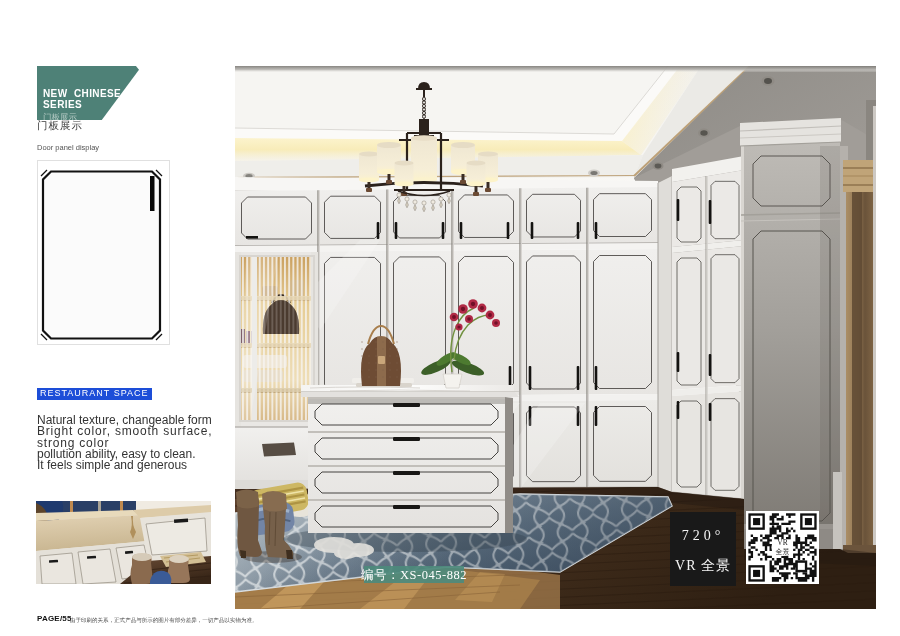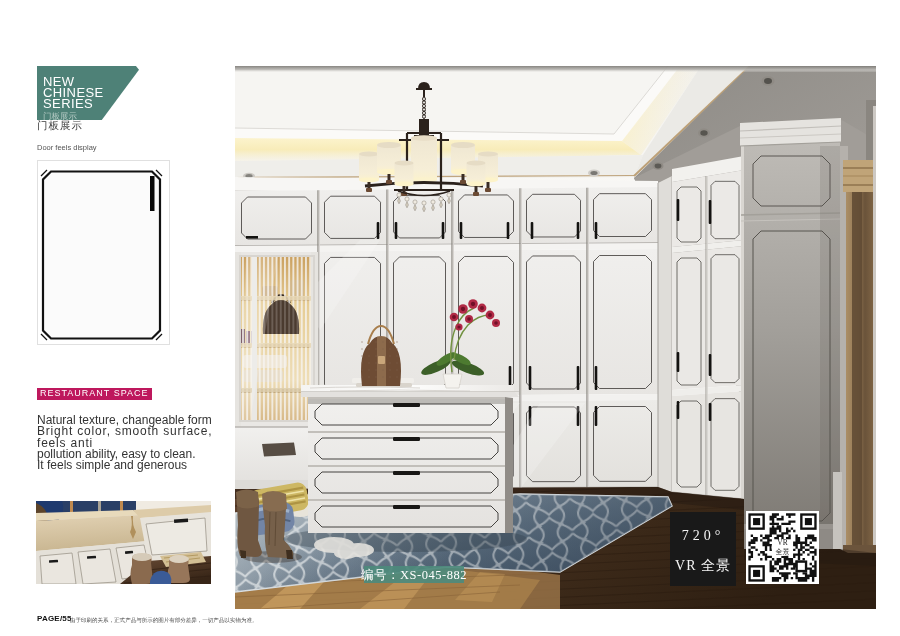--- a/index.html
+++ b/index.html
@@ -5,43 +5,43 @@
   html,body{margin:0;padding:0;}
   body{width:900px;height:636px;background:#ffffff;position:relative;overflow:hidden;
        font-family:"Liberation Sans",sans-serif;}
   .abs{position:absolute;}
 </style>
 </head>
 <body>
 
 <div class="abs" style="left:37px;top:66px;width:102px;height:54px;background:#4e8177;
      clip-path:polygon(0 0,97% 0,100% 7%,63.5% 100%,0 100%);">
-  <div style="color:#fff;font-weight:normal;font-size:13px;letter-spacing:.4px;line-height:11px;margin:10px 0 0 6px;">NEW&nbsp; CHINESE<br>SERIES</div>
+  <div style="color:#fff;font-weight:bold;font-size:10px;letter-spacing:.4px;line-height:11px;margin:22px 0 0 6px;">NEW&nbsp; CHINESE<br>SERIES</div>
   <div style="color:#b6cbc5;font-size:8.5px;margin:2px 0 0 6px;">门板展示</div>
   <div style="width:27px;height:2px;background:#e8efe9;margin:3px 0 0 6px;"></div>
 </div>
 
 <div class="abs" style="left:37px;top:119px;font-size:10.5px;color:#3a3a3a;letter-spacing:1px;">门板展示</div>
 
-<div class="abs" style="left:37px;top:143px;font-size:7.5px;color:#555;">Door feels display</div>
+<div class="abs" style="left:37px;top:143px;font-size:7.5px;color:#555;">Door panel display</div>
 
 <div class="abs" style="left:37px;top:160px;width:131px;height:183px;border:1px solid #e0e0e0;background:#fff;"></div>
 
 <svg class="abs" style="left:37px;top:160px;" width="131" height="183" viewBox="0 0 131 183">
   <path d="M14 11.5 L115 11.5 L123 19.5 L123 170.5 L115 178.5 L14 178.5 L6 170.5 L6 19.5 Z" fill="#fbfbfb" stroke="#111" stroke-width="2.2"></path>
   <path d="M4 16 L10 10 M119 10 L125 16 M4 174 L10 180 M119 180 L125 174" stroke="#111" stroke-width="1.3" fill="none"></path>
 
   <rect x="113" y="16" width="4.5" height="35" fill="#0a0a0a"></rect>
 </svg>
 
-<div class="abs" style="left:37px;top:388px;background:#be185d;color:#fff;font-size:9px;letter-spacing:1px;padding:0 3px 1px 3px;line-height:11px;">RESTAURANT SPACE</div>
+<div class="abs" style="left:37px;top:388px;background:#1d4ed8;color:#fff;font-size:9px;letter-spacing:1px;padding:0 3px 1px 3px;line-height:11px;">RESTAURANT SPACE</div>
 
 <div class="abs" style="left:37px;top:415px;width:180px;font-size:12px;color:#333;line-height:11.3px;">
 Natural texture, changeable form<br>
-<span style="letter-spacing:.8px;">Bright color, smooth surface, feels anti</span><br>
+<span style="letter-spacing:.8px;">Bright color, smooth surface, strong color</span><br>
 pollution ability, easy to clean.<br>
 It feels simple and generous
 </div>
 
 <svg class="abs" style="left:36px;top:501px;" width="175" height="83" viewBox="0 0 175 83">
   <defs>
     <linearGradient id="twood" x1="0" y1="0" x2="0.2" y2="1">
       <stop offset="0" stop-color="#e2d2b4"></stop>
         <stop offset="1" stop-color="#c9b691"></stop>
     </linearGradient>

